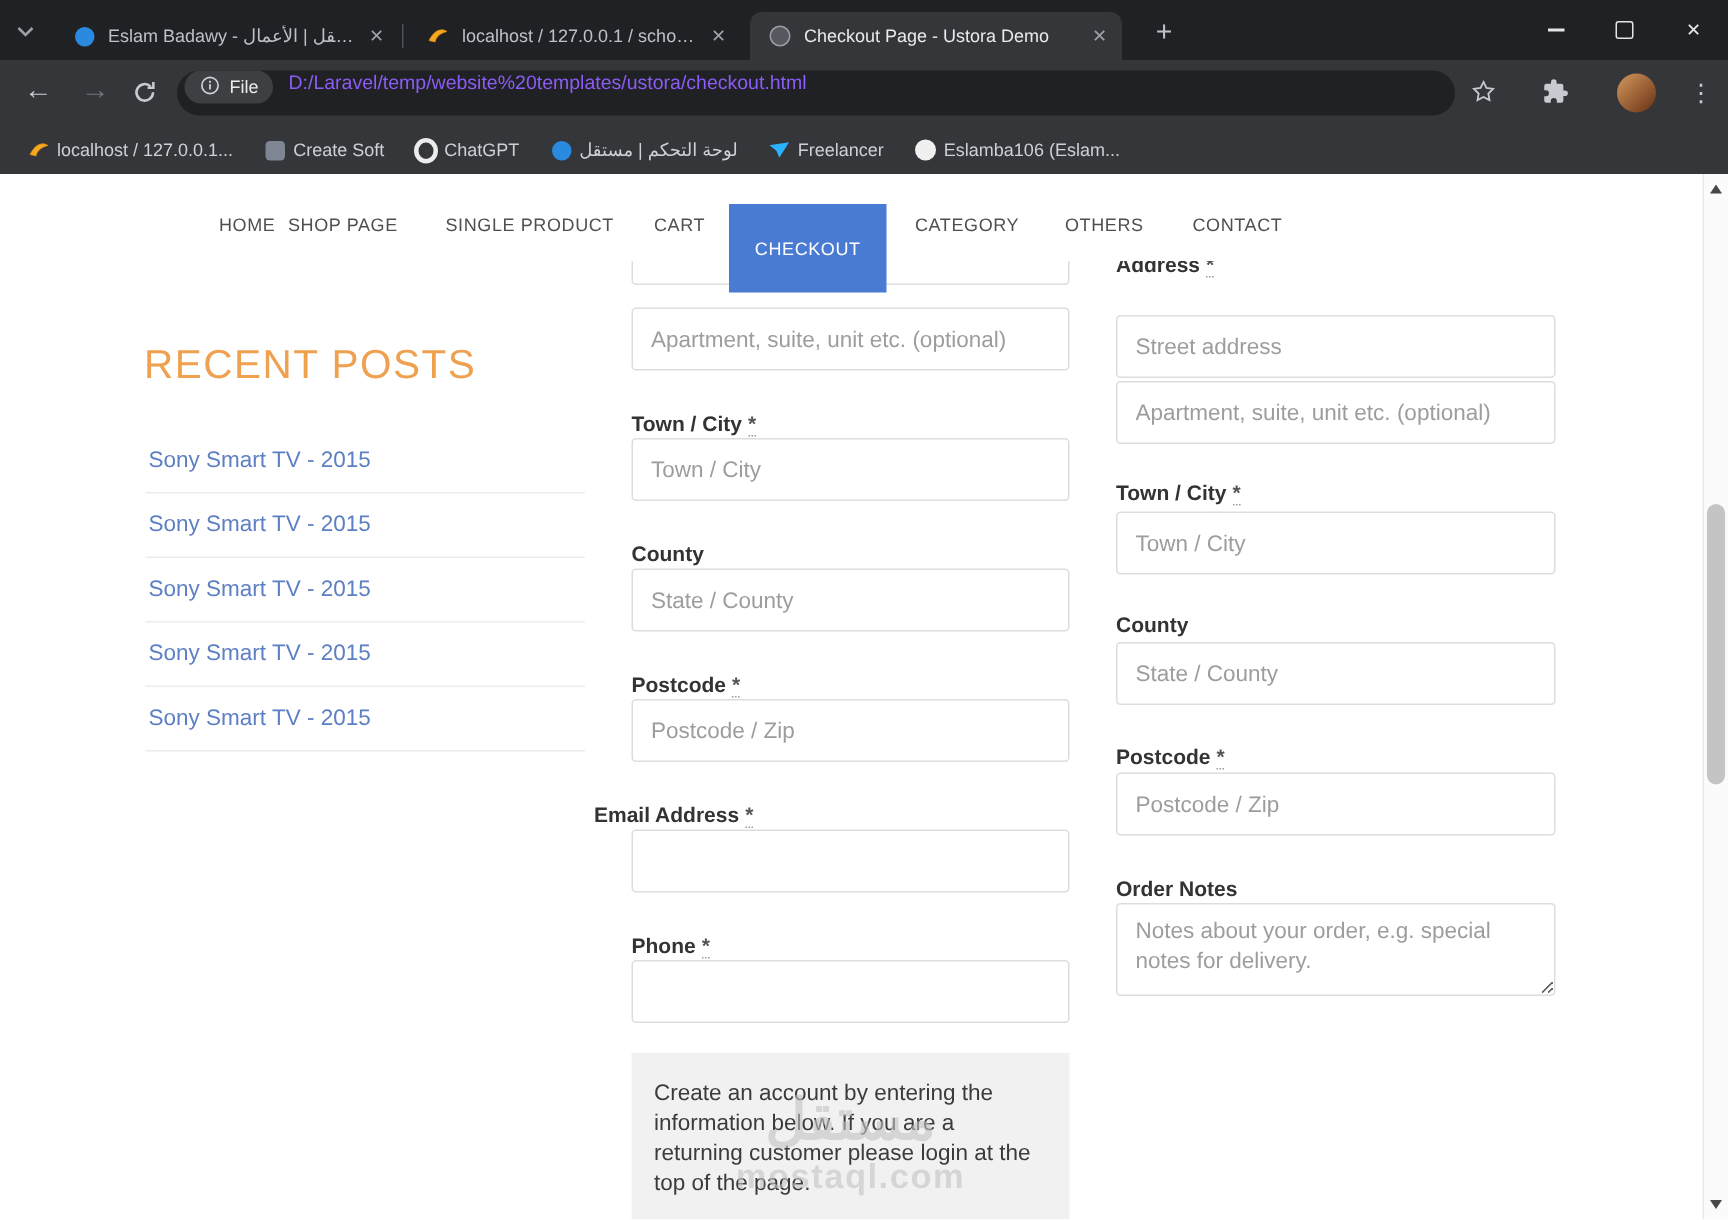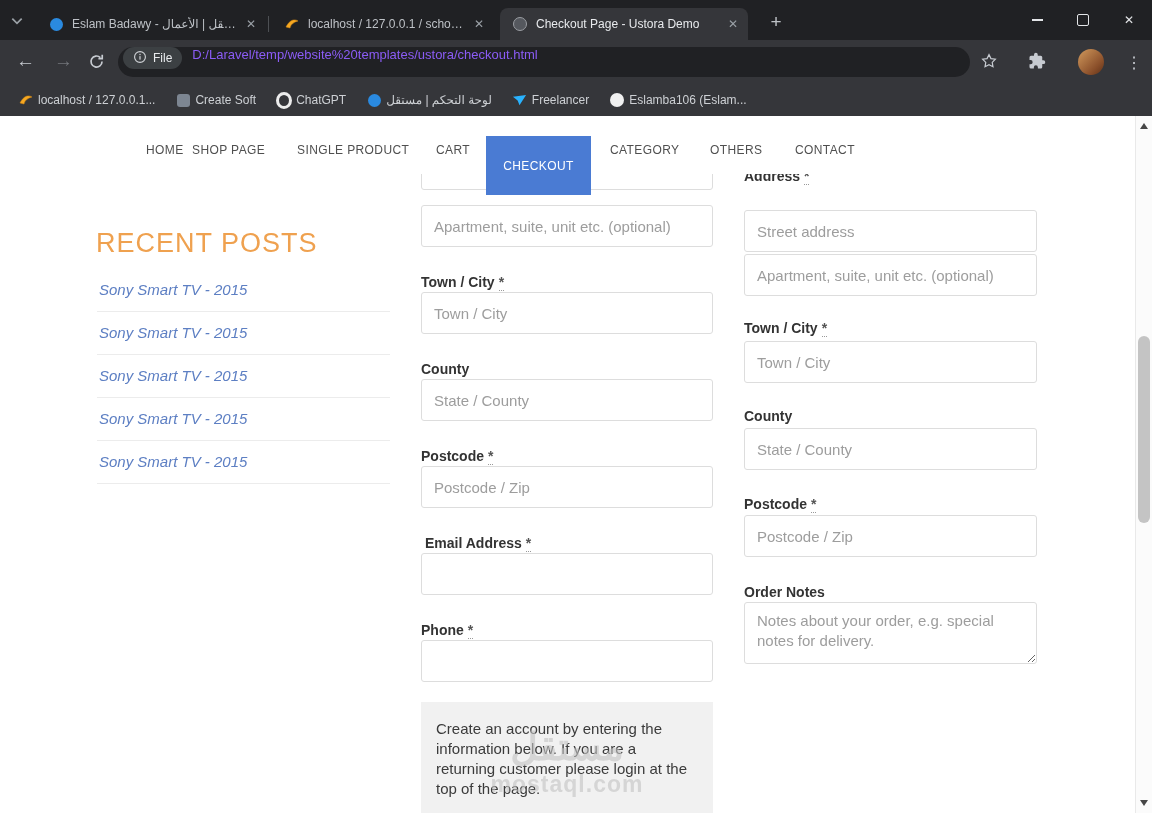--- a/index.html
+++ b/index.html
@@ -51,21 +51,21 @@
 
   
   .page{position:absolute;top:116px;left:0;width:1135px;height:697px;background:#fff;overflow:hidden;}
   .mainmenu{position:absolute;top:0;left:0;width:1135px;height:58px;background:#fff;z-index:20;}
   .nav-item{position:absolute;top:28px;font-size:12px;color:#4f4f4f;letter-spacing:.4px;line-height:12px;cursor:pointer;}
   .nav-active{position:absolute;left:486px;top:20px;width:105px;height:59px;background:#4a7bd3;
               display:flex;align-items:center;justify-content:center;cursor:pointer;}
   .nav-active span{font-size:12px;color:#fff;letter-spacing:.4px;}
 
   .rp-title{position:absolute;left:96px;top:112px;font-size:27px;color:#efa14f;letter-spacing:1px;}
-  .posts{position:absolute;left:97px;top:153px;width:293px;font-style:italic;}
+  .posts{position:absolute;left:97px;top:170px;width:293px;}
   .post{padding:12px 2px 13px;border-bottom:1px solid #ececec;color:#5d7fc3;font-size:15px;cursor:pointer;}
 
   .flabel{position:absolute;font-size:14px;font-weight:700;color:#333;}
   .req{font-style:normal;color:#555;border-bottom:1px dotted #999;margin-left:4px;font-weight:700;}
   .tinput{position:absolute;width:292px;height:42px;border:1px solid #ddd;border-radius:3px;
           background:#fff;padding:0 12px;font-size:15px;color:#444;outline:none;box-sizing:border-box;
           font-family:"Liberation Sans",sans-serif;}
   .tinput::placeholder{color:#9d9d9d;}
   .tinput.w2{width:293px;}
   .notes{position:absolute;left:744px;top:486px;width:293px;height:62px;border:1px solid #ddd;border-radius:3px;
@@ -245,21 +245,21 @@
     <div class="flabel" style="left:421px;top:245px;">
       <span>County</span>
     </div>
     <input class="tinput" style="left: 421px; top: 263px;" placeholder="State / County">
 
     <div class="flabel" style="left:421px;top:332px;">
       <span>Postcode</span><abbr class="req">*</abbr>
     </div>
     <input class="tinput" style="left: 421px; top: 350px;" placeholder="Postcode / Zip">
 
-    <div class="flabel" style="left:425px;top:419px;">
+    <div class="flabel" style="left:396px;top:419px;">
       <span>Email Address</span><abbr class="req">*</abbr>
     </div>
     <input class="tinput" style="left: 421px; top: 437px;">
 
     <div class="flabel" style="left:421px;top:506px;">
       <span>Phone</span><abbr class="req">*</abbr>
     </div>
     <input class="tinput" style="left: 421px; top: 524px;">
 
     <div class="graybox">

